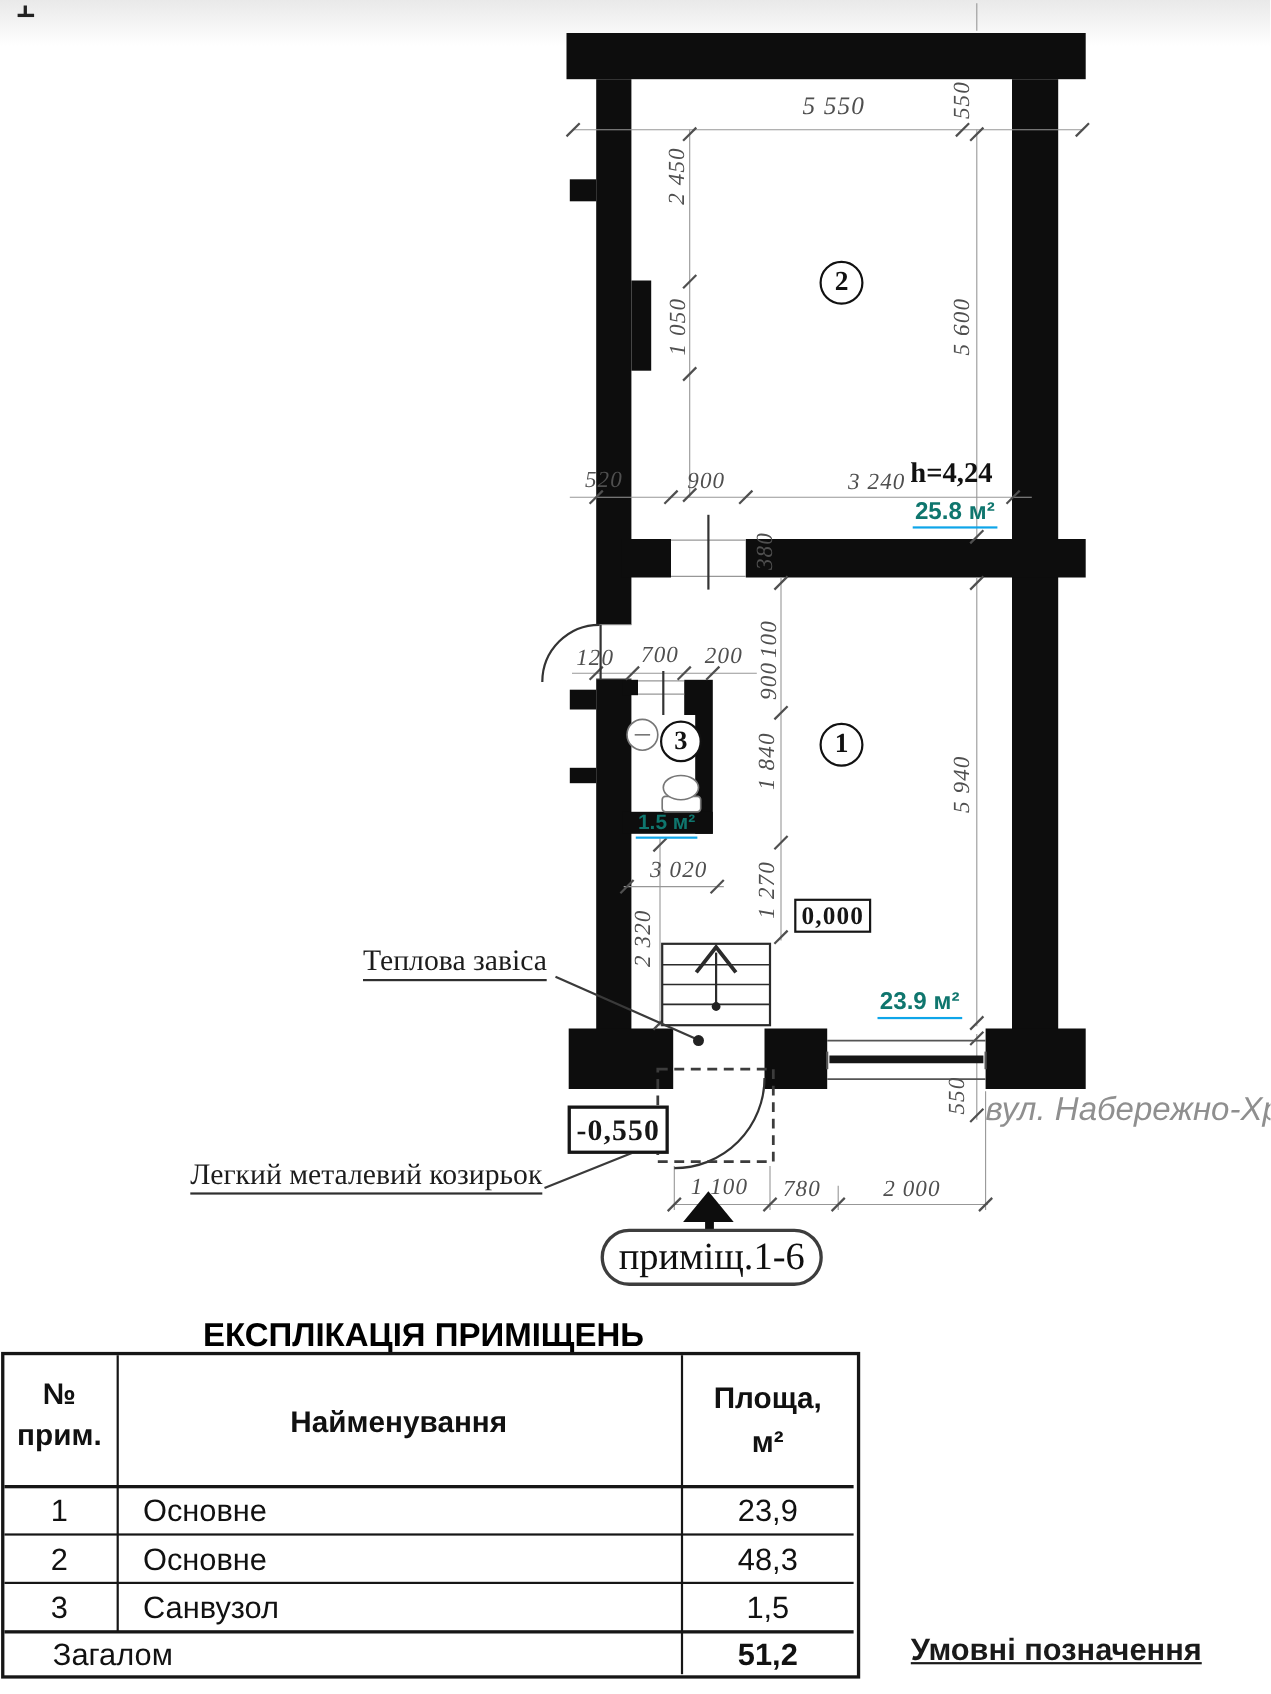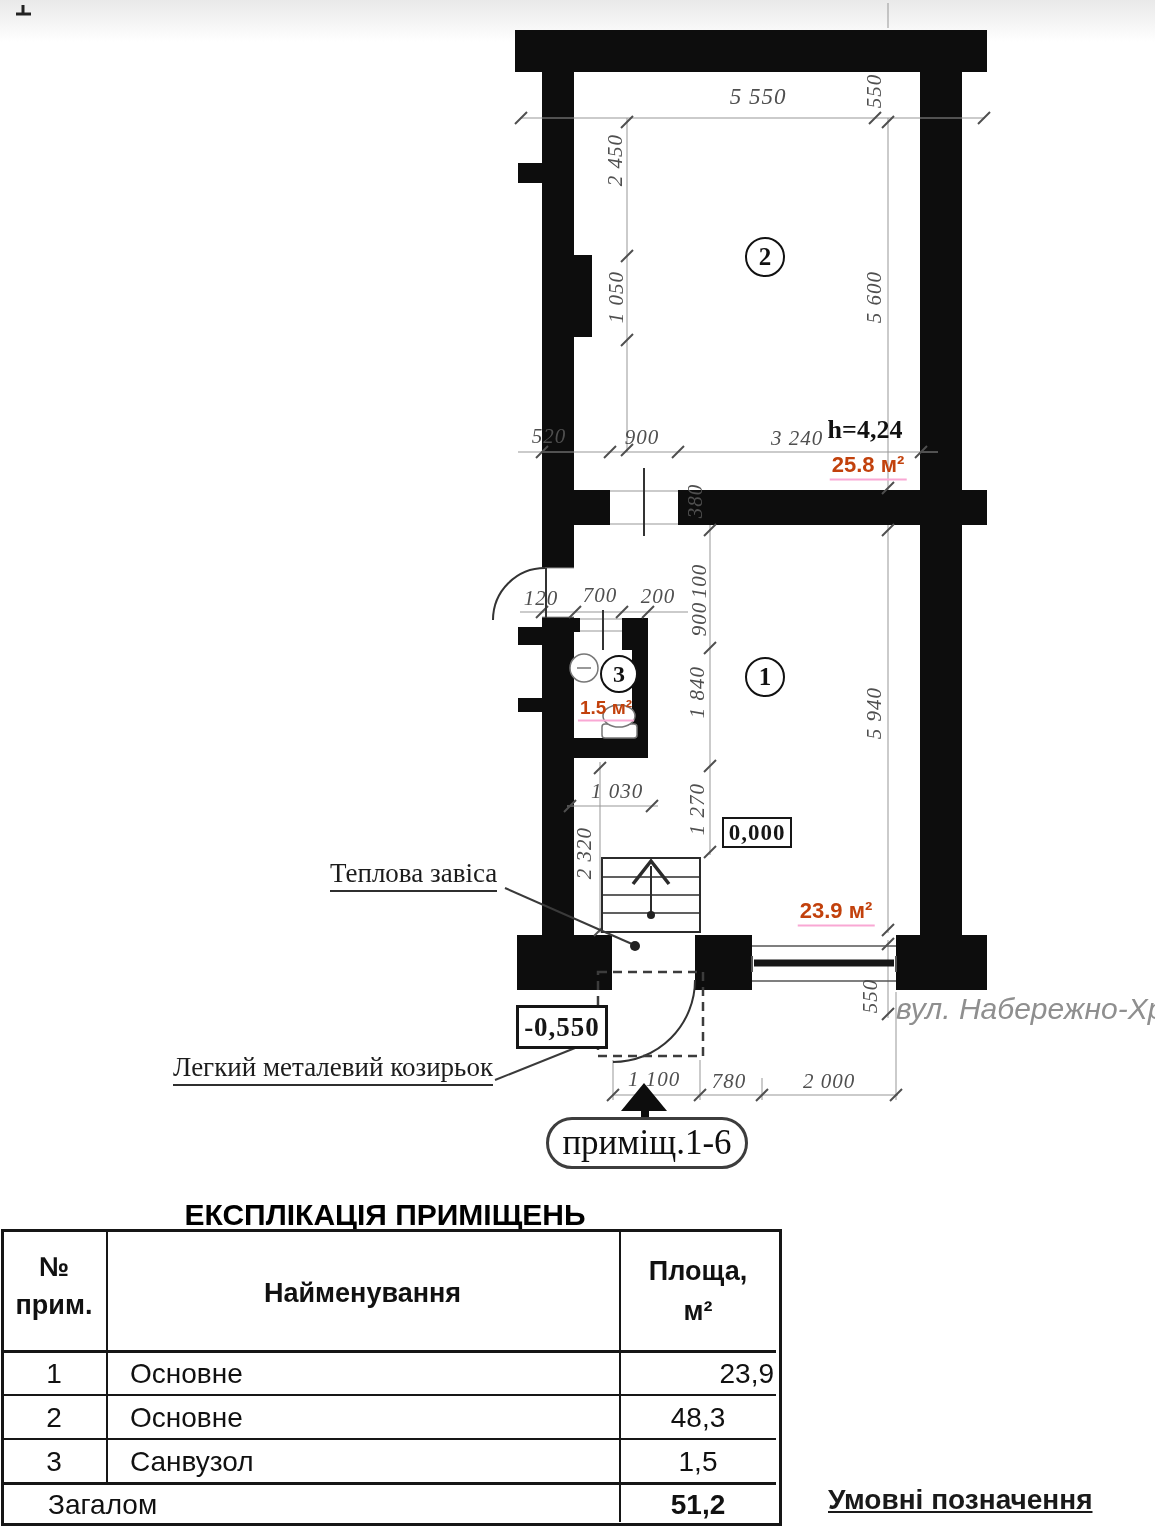--- a/index.html
+++ b/index.html
@@ -6,23 +6,23 @@
   body{width:1155px;height:1540px;position:relative;overflow:hidden;
        font-family:"Liberation Sans",sans-serif;color:#161616;}
   .topband{position:absolute;left:0;top:0;width:1155px;height:42px;
            background:linear-gradient(#e9e9e9,#ffffff);}
   .wall{position:absolute;background:#0d0d0d;}
   .dim{position:absolute;font:italic 21px "Liberation Serif",serif;color:#4f4f4f;
        white-space:nowrap;letter-spacing:1px;transform:translate(-50%,-50%);}
   .dim.v{transform:translate(-50%,-50%) rotate(-90deg);}
   .dim.big{font-size:23px;}
   .area{position:absolute;transform:translate(-50%,-50%);white-space:nowrap;
-        font:bold 22px "Liberation Sans",sans-serif;color:#c2410c;
-        border-bottom:2px solid #f9a8d4;padding:0 2px 1px 2px;}
-  .area.small{font-size:19px;}
+        font:bold 22px "Liberation Sans",sans-serif;color:#0f766e;
+        border-bottom:2px solid #0ea5e9;padding:0 2px 1px 2px;}
+  .area.small{font-size:19px;margin-top:41px;}
   .hnote{position:absolute;transform:translate(-50%,-50%);white-space:nowrap;
          font:600 26px "Liberation Serif",serif;color:#111;}
   .circ{position:absolute;border:2.5px solid #111;border-radius:50%;background:#fff;
         display:flex;align-items:center;justify-content:center;
         font:bold 25px "Liberation Serif",serif;color:#111;}
   .lvl{position:absolute;border:2px solid #161616;background:#fff;
        display:flex;align-items:center;justify-content:center;
        font:bold 23px "Liberation Serif",serif;letter-spacing:1px;}
   .note{position:absolute;font:27px "Liberation Serif",serif;color:#1c1c1c;
         border-bottom:2px solid #2f2f2f;white-space:nowrap;padding-bottom:1px;}
@@ -202,21 +202,21 @@
 <span class="dim" style="left:642px;top:437px;">900</span>
 <span class="dim" style="left:797px;top:438px;">3 240</span>
 <span class="dim v" style="left:695px;top:501px;">380</span>
 <span class="dim" style="left:541px;top:598px;">120</span>
 <span class="dim" style="left:600px;top:595px;">700</span>
 <span class="dim" style="left:658px;top:596px;">200</span>
 <span class="dim v" style="left:699px;top:581px;">100</span>
 <span class="dim v" style="left:699px;top:619px;">900</span>
 <span class="dim v" style="left:697px;top:692px;">1 840</span>
 <span class="dim v" style="left:697px;top:809px;">1 270</span>
-<span class="dim" style="left:617px;top:791px;">1 030</span>
+<span class="dim" style="left:617px;top:791px;">3 020</span>
 <span class="dim v" style="left:584px;top:853px;">2 320</span>
 <span class="dim v" style="left:874px;top:713px;">5 940</span>
 <span class="dim v" style="left:870px;top:996px;">550</span>
 <span class="dim" style="left:654px;top:1079px;">1 100</span>
 <span class="dim" style="left:729px;top:1081px;">780</span>
 <span class="dim" style="left:829px;top:1081px;">2 000</span>
 
 <span class="hnote" style="left:865px;top:430px;">h=4,24</span>
 <span class="area" style="left:868px;top:466px;">25.8 м²</span>
 <span class="area" style="left:836px;top:912px;">23.9 м²</span>
@@ -249,21 +249,21 @@
 <div class="tline" style="left:4px;top:1482px;width:772px;height:3px;"></div>
 
 <span class="thead" style="left:4px;top:1252px;width:100px;">№</span>
 <span class="thead" style="left:4px;top:1290px;width:100px;">прим.</span>
 <span class="thead" style="left:110px;top:1278px;width:505px;">Найменування</span>
 <span class="thead" style="left:622px;top:1256px;width:152px;">Площа,</span>
 <span class="thead" style="left:622px;top:1296px;width:152px;">м²</span>
 
 <span class="tcell c" style="left:4px;top:1358px;width:100px;">1</span>
 <span class="tcell" style="left:130px;top:1358px;">Основне</span>
-<span class="tcell c" style="left:622px;top:1358px;width:152px;text-align:right;">23,9</span>
+<span class="tcell c" style="left:622px;top:1358px;width:152px;">23,9</span>
 
 <span class="tcell c" style="left:4px;top:1402px;width:100px;">2</span>
 <span class="tcell" style="left:130px;top:1402px;">Основне</span>
 <span class="tcell c" style="left:622px;top:1402px;width:152px;">48,3</span>
 
 <span class="tcell c" style="left:4px;top:1446px;width:100px;">3</span>
 <span class="tcell" style="left:130px;top:1446px;">Санвузол</span>
 <span class="tcell c" style="left:622px;top:1446px;width:152px;">1,5</span>
 
 <span class="tcell" style="left:48px;top:1489px;">Загалом</span>

